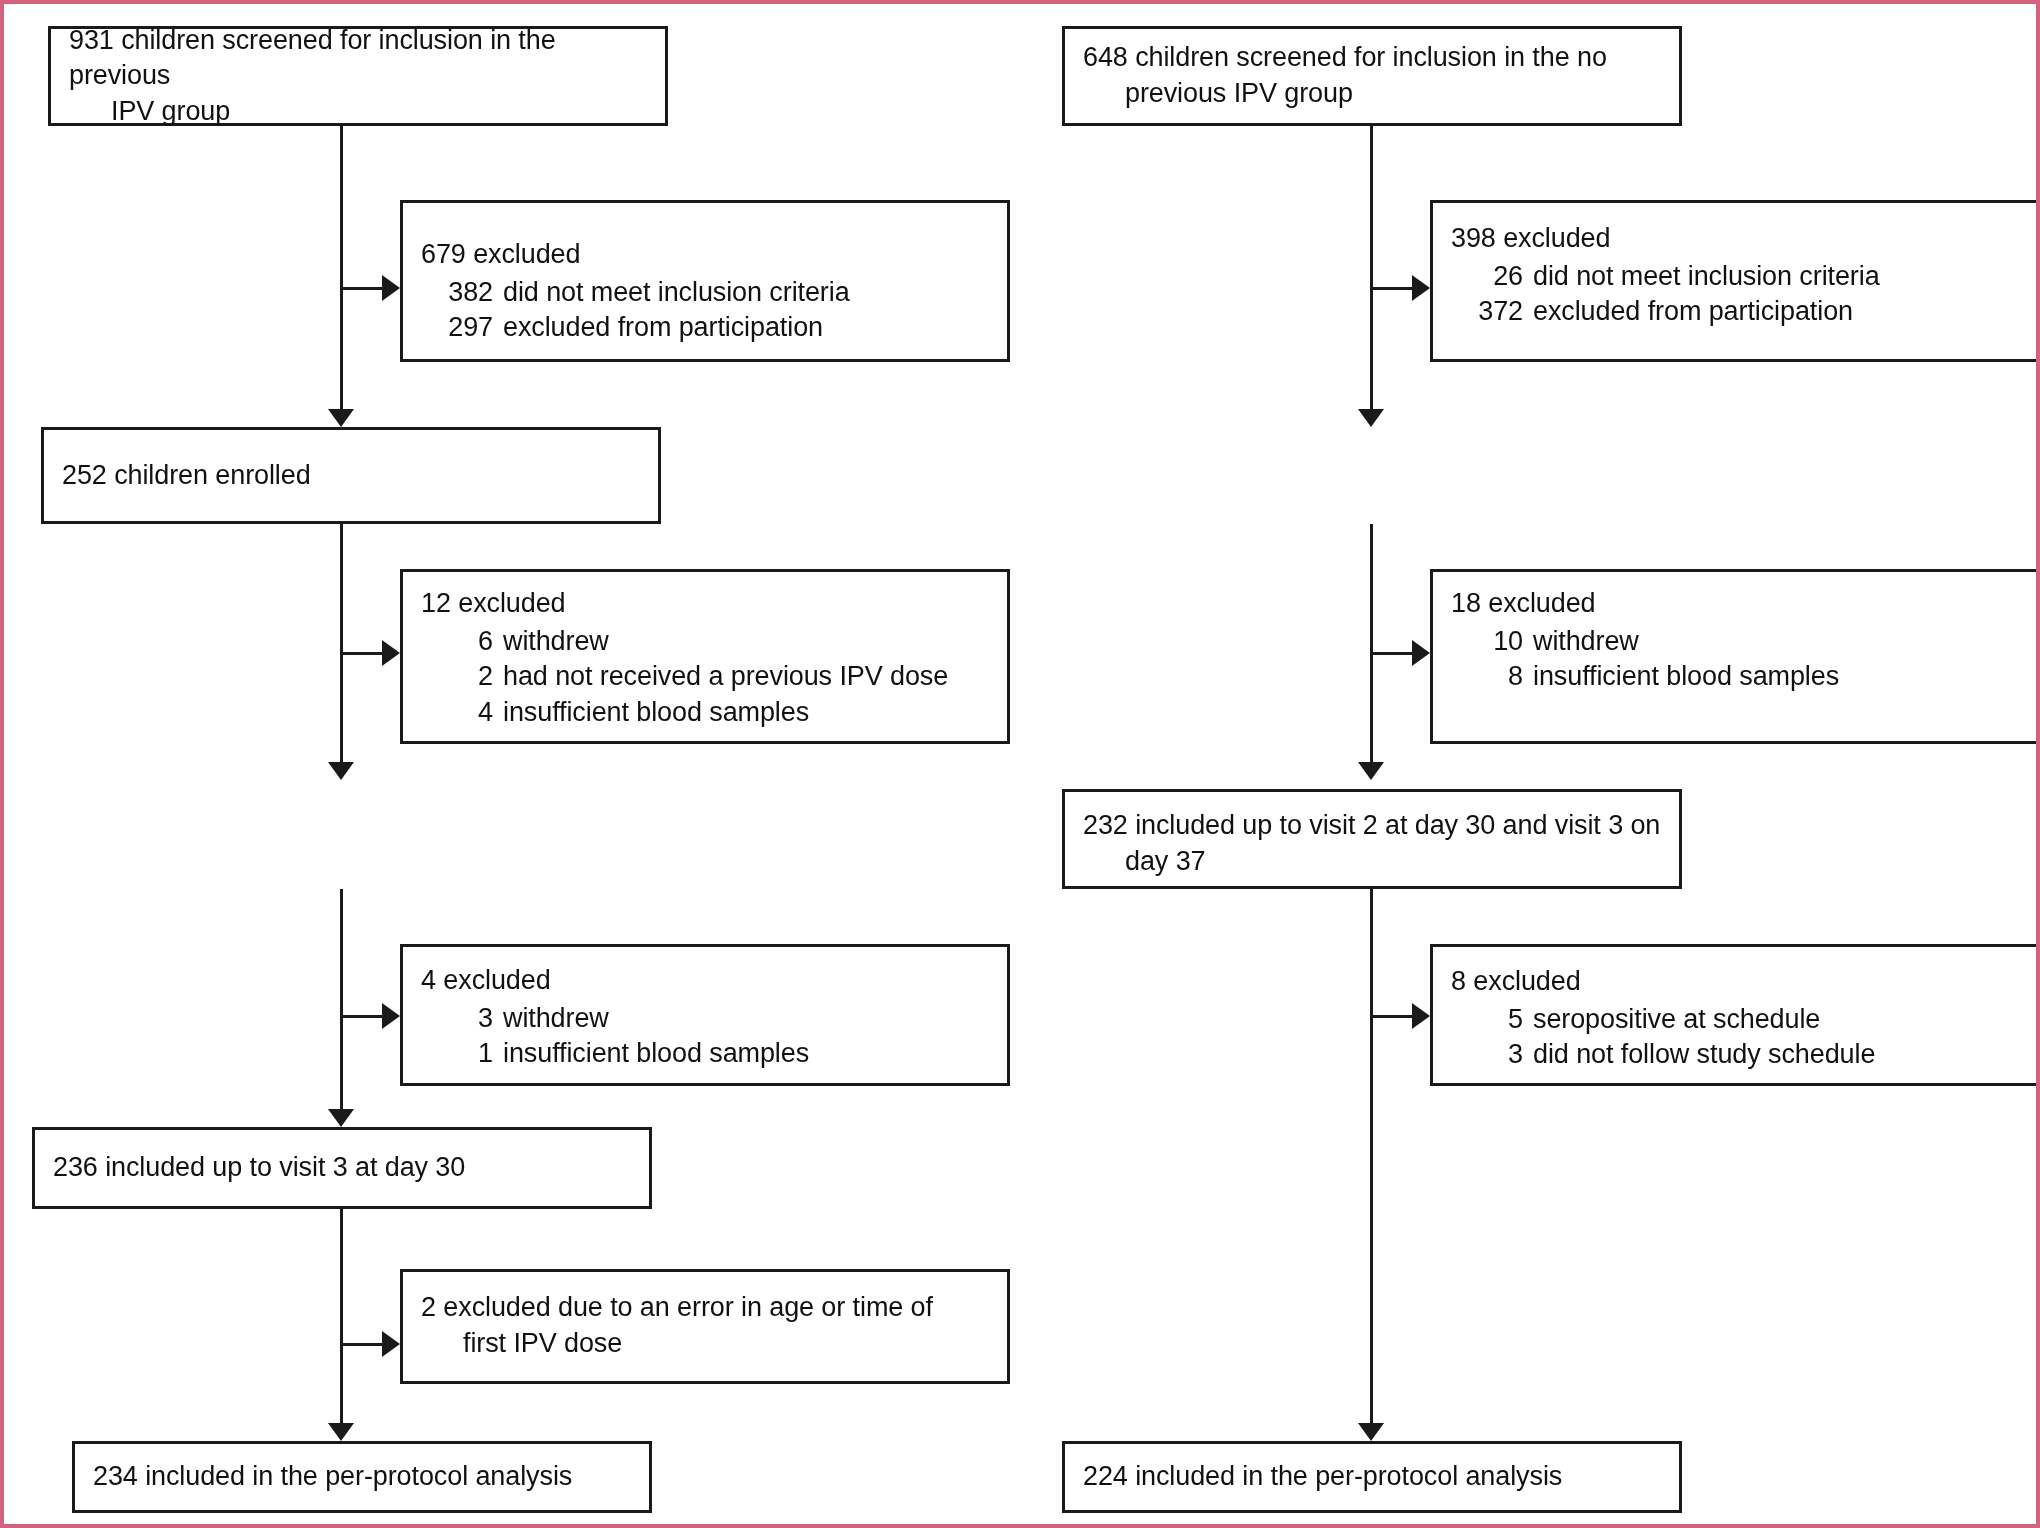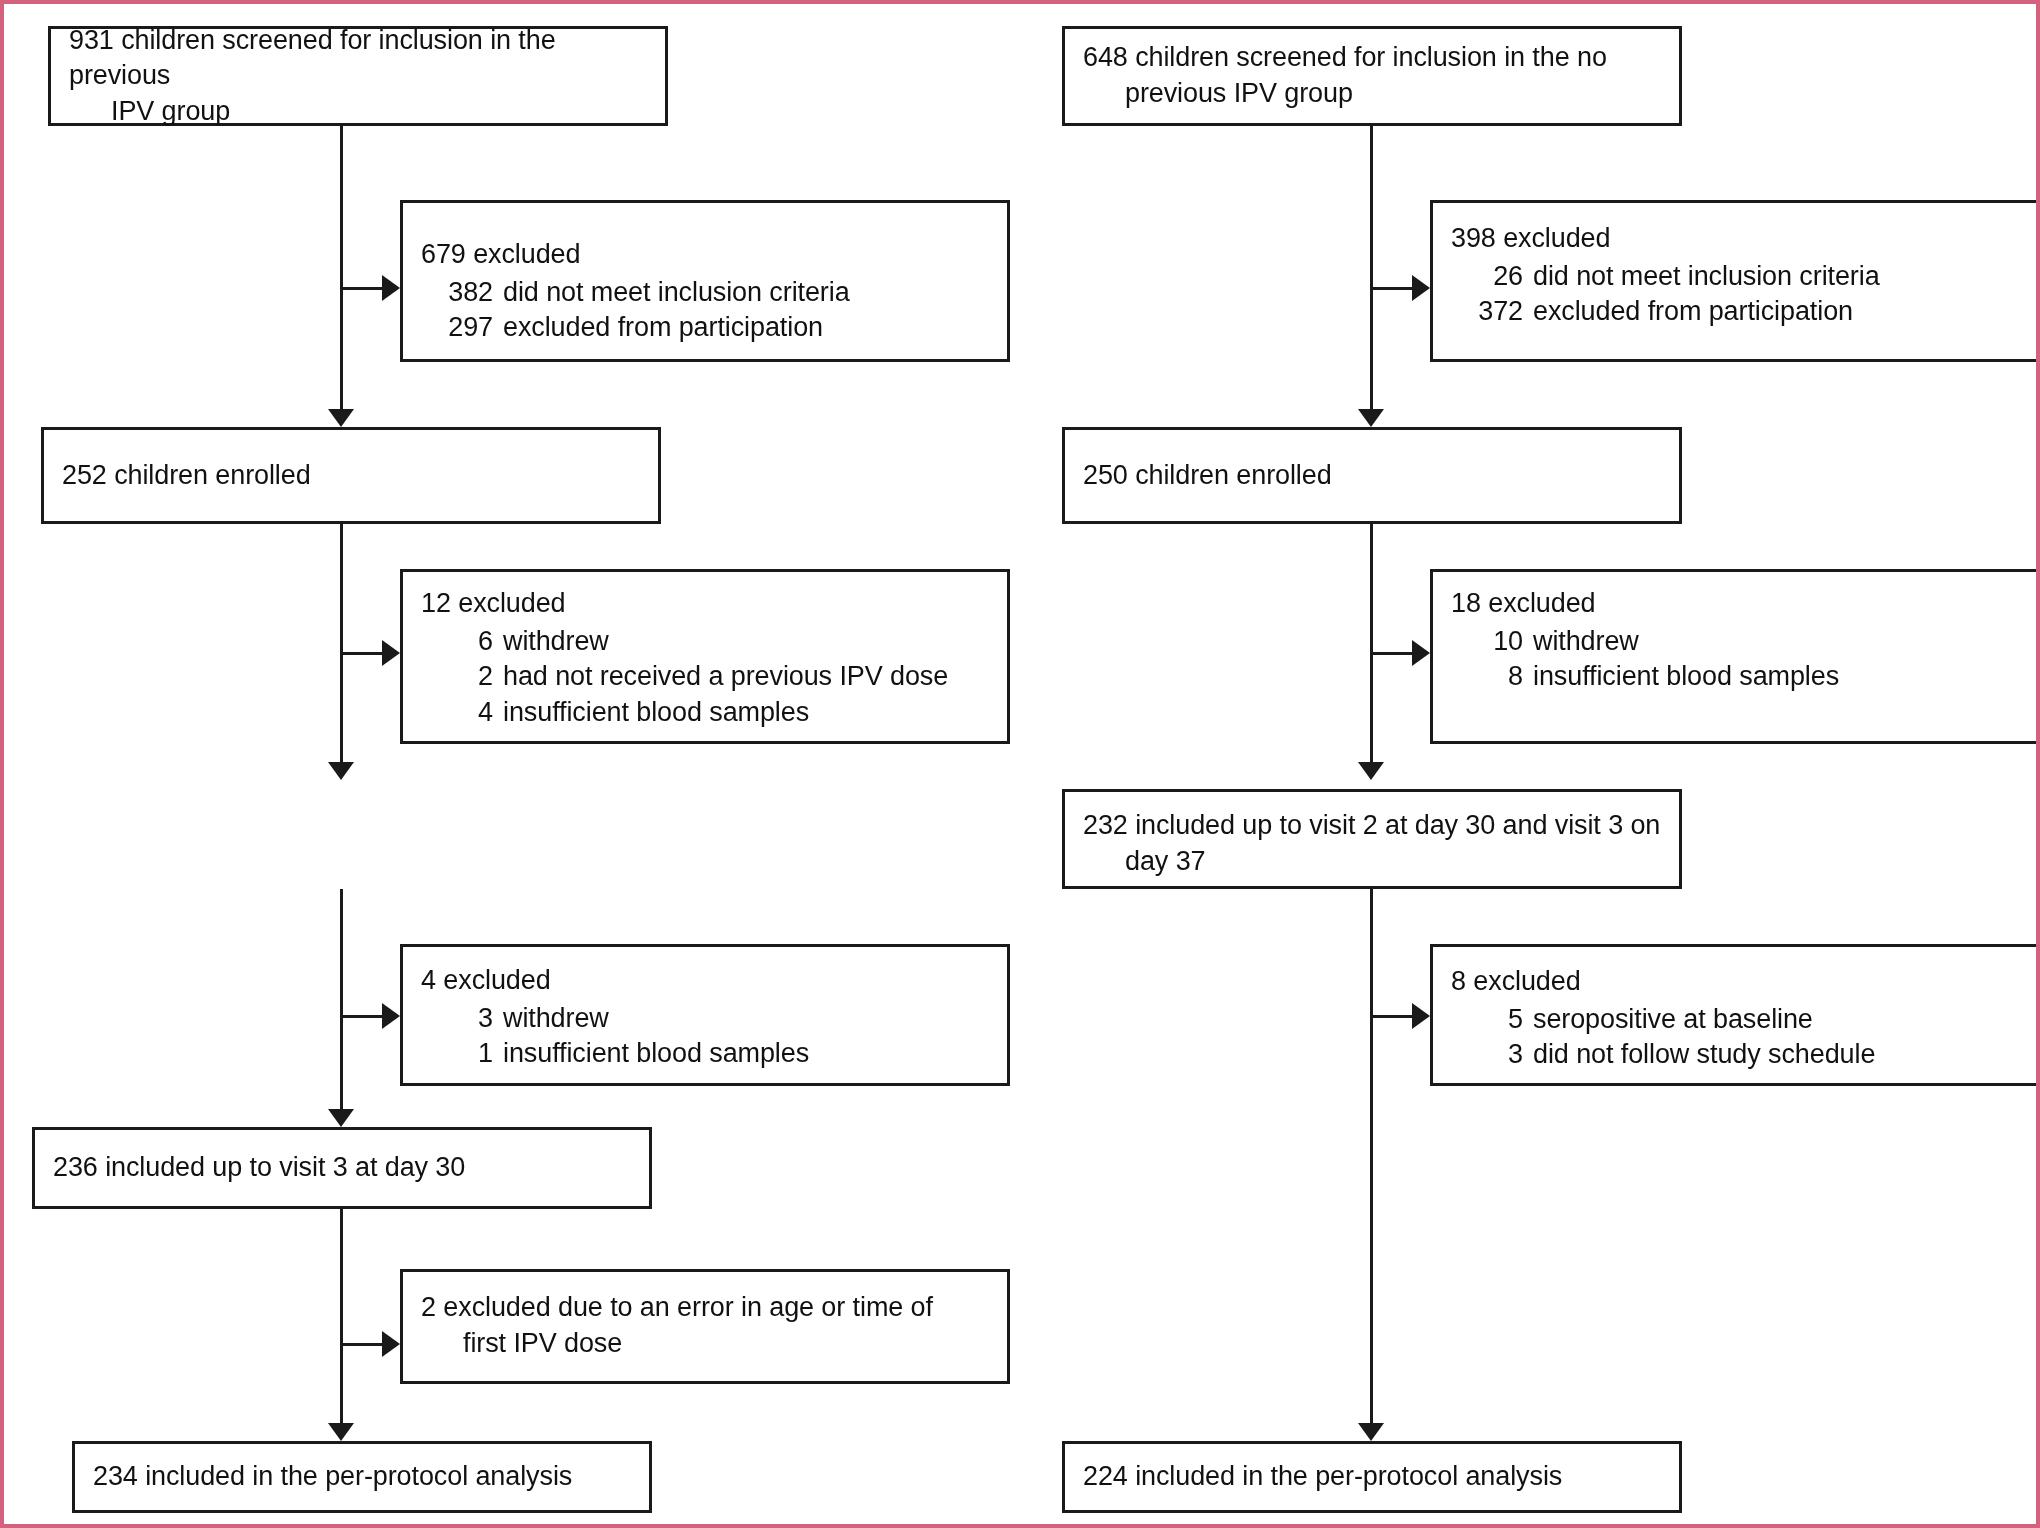--- a/index.html
+++ b/index.html
@@ -234,25 +234,20 @@
             <span class="lbl">did not meet inclusion criteria</span>
           </span>
           <span class="subitem">
             <span class="num">372</span>
             <span class="lbl">excluded from participation</span>
           </span>
         </span>
       </div>
     </div>
 
-    <div class="node" style="left:1058px; top:423px; width:620px; height:97px;">
-      <div class="txt">
-        <span class="l1">250 children enrolled</span>
-      </div>
-    </div>
 
     <div class="vline" style="left:1366px; top:520px; height:240px;"></div>
     <div class="arrow-down" style="left:1354px; top:758px;"></div>
 
     <div class="hline" style="left:1366px; top:648px; width:44px;"></div>
     <div class="arrow-right" style="left:1408px; top:636px;"></div>
 
     <div class="node" style="left:1426px; top:565px; width:610px; height:175px; align-items:flex-start; padding-top:14px;">
       <div class="txt">
         <span class="l1">18 excluded</span>
@@ -281,21 +276,21 @@
 
     <div class="hline" style="left:1366px; top:1011px; width:44px;"></div>
     <div class="arrow-right" style="left:1408px; top:999px;"></div>
 
     <div class="node" style="left:1426px; top:940px; width:610px; height:142px; align-items:flex-end; padding-top:16px;">
       <div class="txt">
         <span class="l1">8 excluded</span>
         <span class="sublist">
           <span class="subitem">
             <span class="num">5</span>
-            <span class="lbl">seropositive at baseline</span>
+            <span class="lbl">seropositive at schedule</span>
           </span>
           <span class="subitem">
             <span class="num">3</span>
             <span class="lbl">did not follow study schedule</span>
           </span>
         </span>
       </div>
     </div>
 
     <div class="node" style="left:1058px; top:1437px; width:620px; height:72px;">

